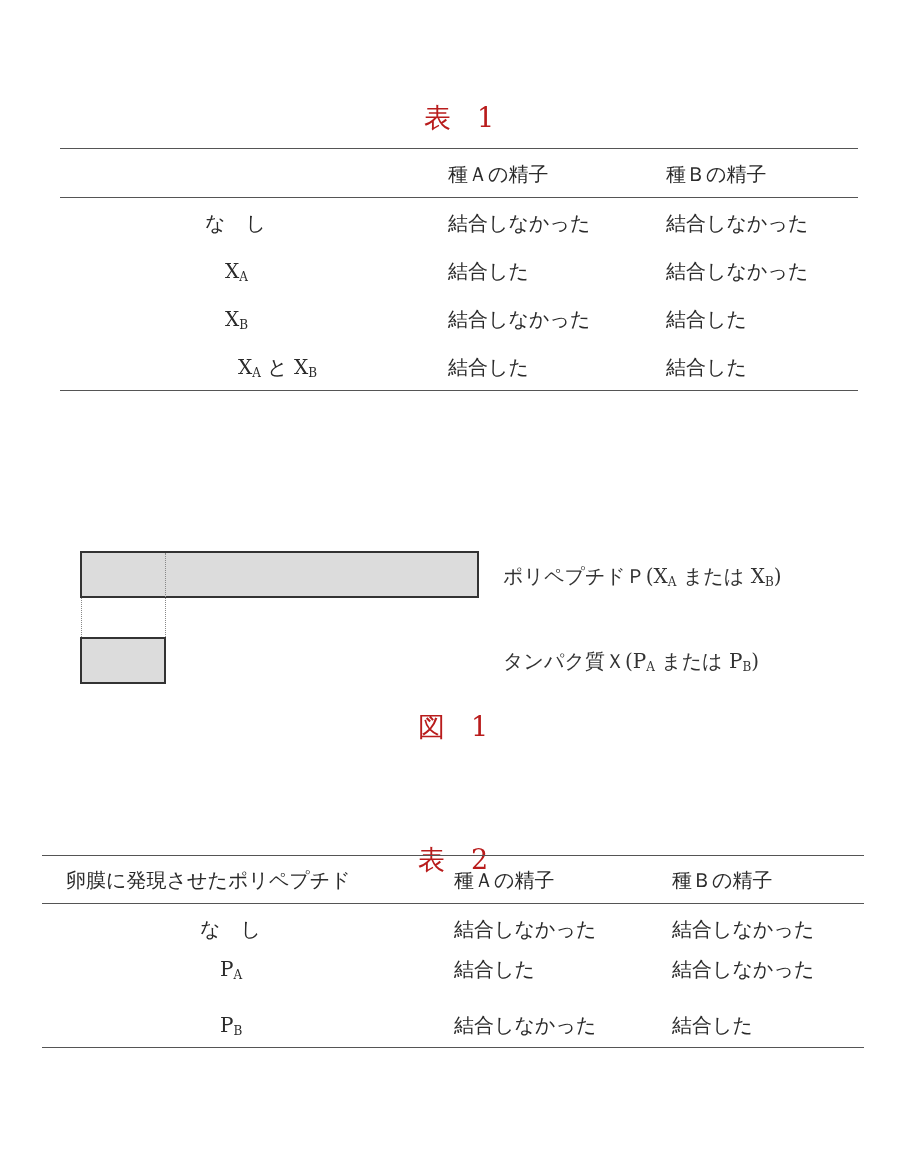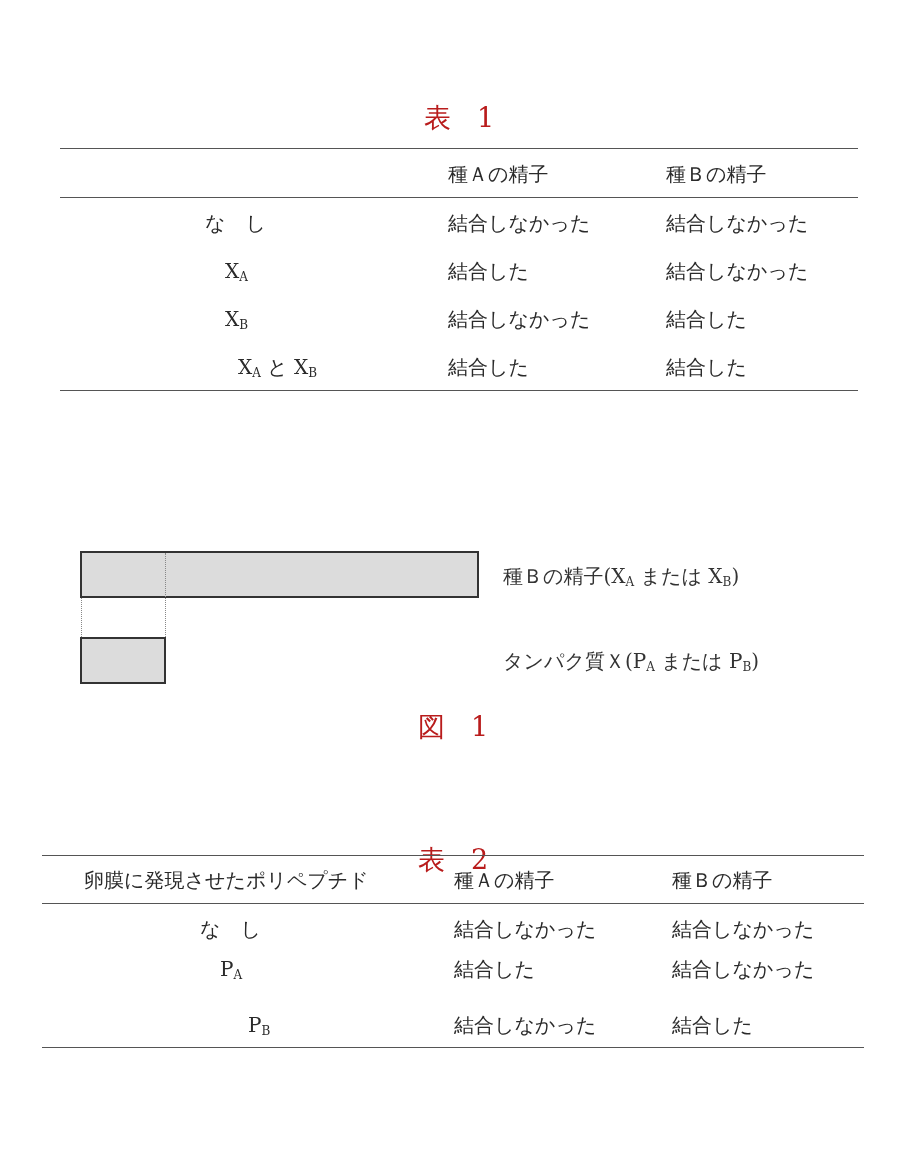--- a/index.html
+++ b/index.html
@@ -55,53 +55,53 @@
   <div class="rule" style="top:242px;"></div>
 </div>
 
 <div class="figure" style="left:0; top:0; width:920px; height:760px;">
   <div class="bar" style="left:80px; top:551px; width:399px; height:47px;"></div>
   <div class="dotline" style="left:165px; top:553px; height:84px;"></div>
   <div class="dotline" style="left:81px; top:598px; height:39px;"></div>
   <div class="bar" style="left:80px; top:637px; width:86px; height:47px;"></div>
 
   <div class="fig-label" style="left:503px; top:563px;">
-    <span>種Ｂの精子(X</span><sub>A</sub><span> または X</span><sub>B</sub><span>)</span>
+    <span>ポリペプチドＰ(X</span><sub>A</sub><span> または X</span><sub>B</sub><span>)</span>
   </div>
   <div class="fig-label" style="left:503px; top:648px;">
     <span>タンパク質Ｘ(P</span><sub>A</sub><span> または P</span><sub>B</sub><span>)</span>
   </div>
 
   <div class="caption" style="left:418px; top:709px;">
     <span>図</span><span class="num">1</span>
   </div>
 </div>
 
 <div class="caption" style="left:418px; top:842px;">
   <span>表</span><span class="num">2</span>
 </div>
 
 <div class="tbl" style="left:42px; top:855px; width:822px; height:196px;">
   <div class="rule" style="top:0;"></div>
   <div class="row" style="top:1px;">
-    <span class="cell" style="left:24px;margin-left:18px;">卵膜に発現させたポリペプチド</span>
+    <span class="cell" style="left:24px;">卵膜に発現させたポリペプチド</span>
     <span class="cell" style="left:412px;">種Ａの精子</span>
     <span class="cell" style="left:630px;">種Ｂの精子</span>
   </div>
   <div class="rule" style="top:48px;"></div>
 
   <div class="row" style="top:50px;">
     <span class="cell" style="left:158px;"><span>な　し</span></span>
     <span class="cell" style="left:412px;">結合しなかった</span>
     <span class="cell" style="left:630px;">結合しなかった</span>
   </div>
   <div class="row" style="top:90px;">
     <span class="cell" style="left:178px;"><span>P</span><sub>A</sub></span>
     <span class="cell" style="left:412px;">結合した</span>
     <span class="cell" style="left:630px;">結合しなかった</span>
   </div>
   <div class="row" style="top:146px;">
-    <span class="cell" style="left:178px;margin-left:28px;"><span>P</span><sub>B</sub></span>
+    <span class="cell" style="left:178px;"><span>P</span><sub>B</sub></span>
     <span class="cell" style="left:412px;">結合しなかった</span>
     <span class="cell" style="left:630px;">結合した</span>
   </div>
   <div class="rule" style="top:192px;"></div>
 </div>
 
 </body></html>

